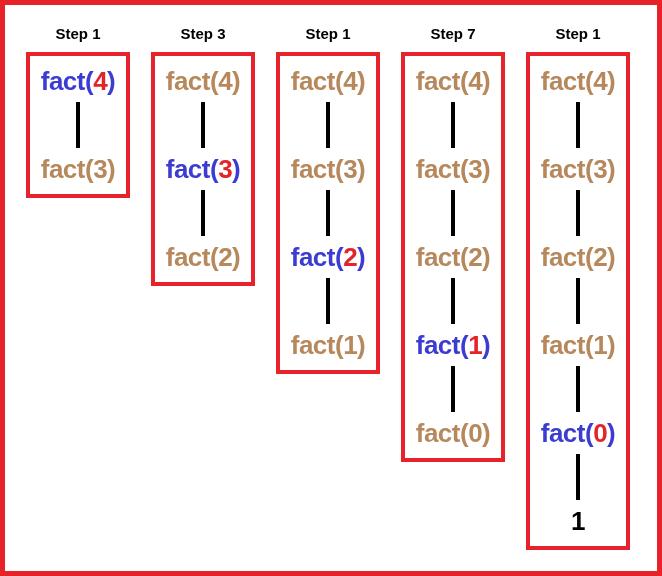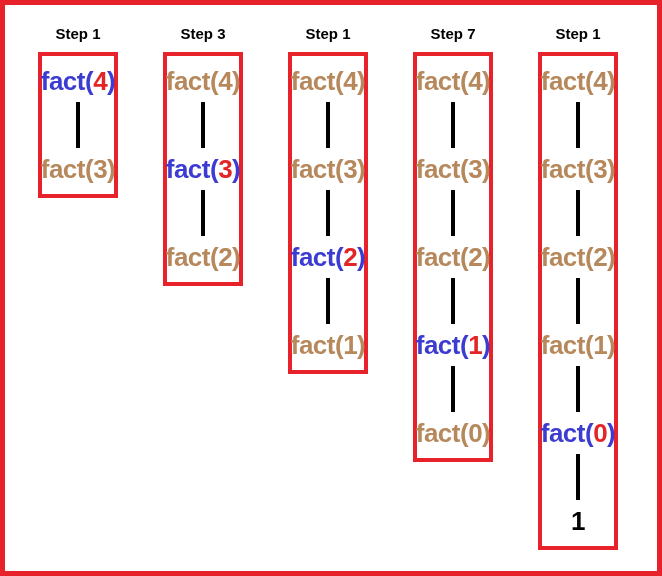--- a/index.html
+++ b/index.html
@@ -29,21 +29,21 @@
   }
   .step-title {
     font-size: 15px;
     font-weight: bold;
     color: var(--text-black, #000);
     line-height: 18px;
     margin-bottom: 9px;
     white-space: nowrap;
   }
   .stack-box {
-    width: 80px;
+    width: 104px;
     border: 4px solid var(--box-red, #E8222A);
     background: var(--bg, #fff);
     display: flex;
     flex-direction: column;
     align-items: center;
     padding: 5px 0;
   }
   .call-item {
     height: 40px;
     display: flex;

